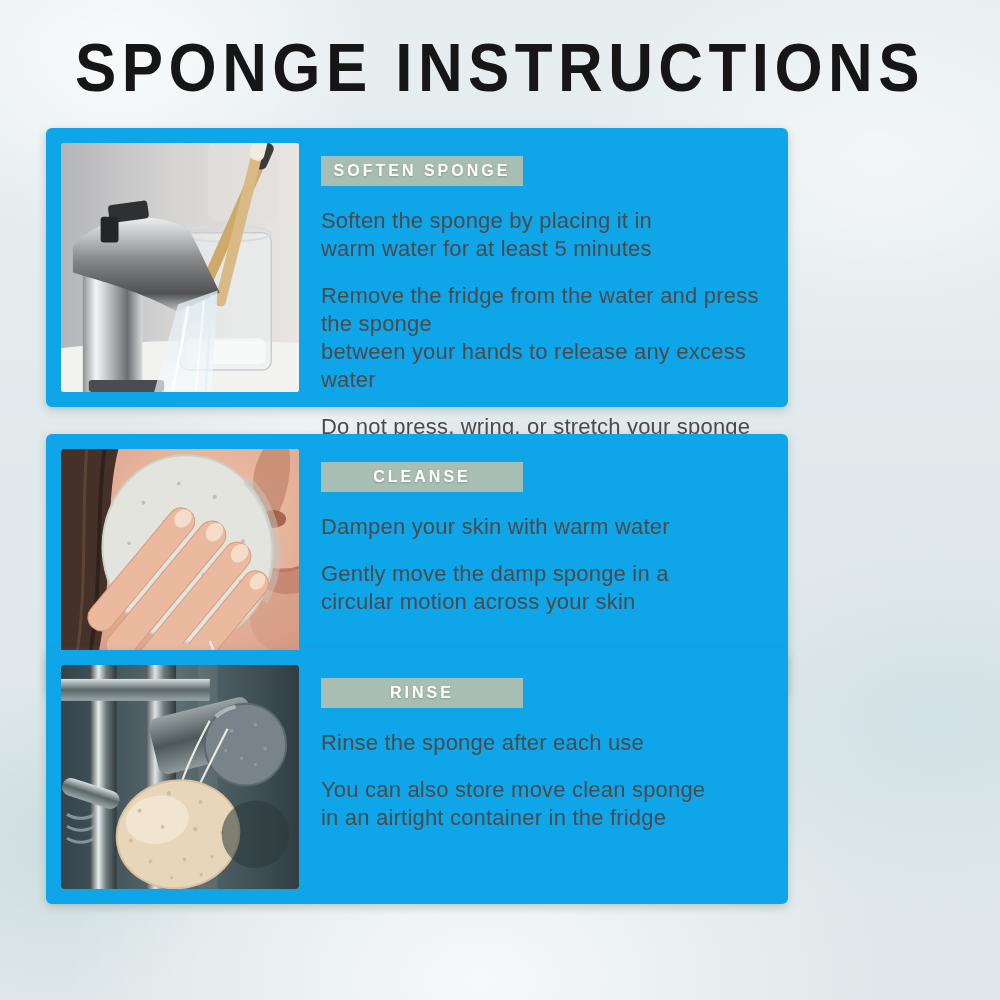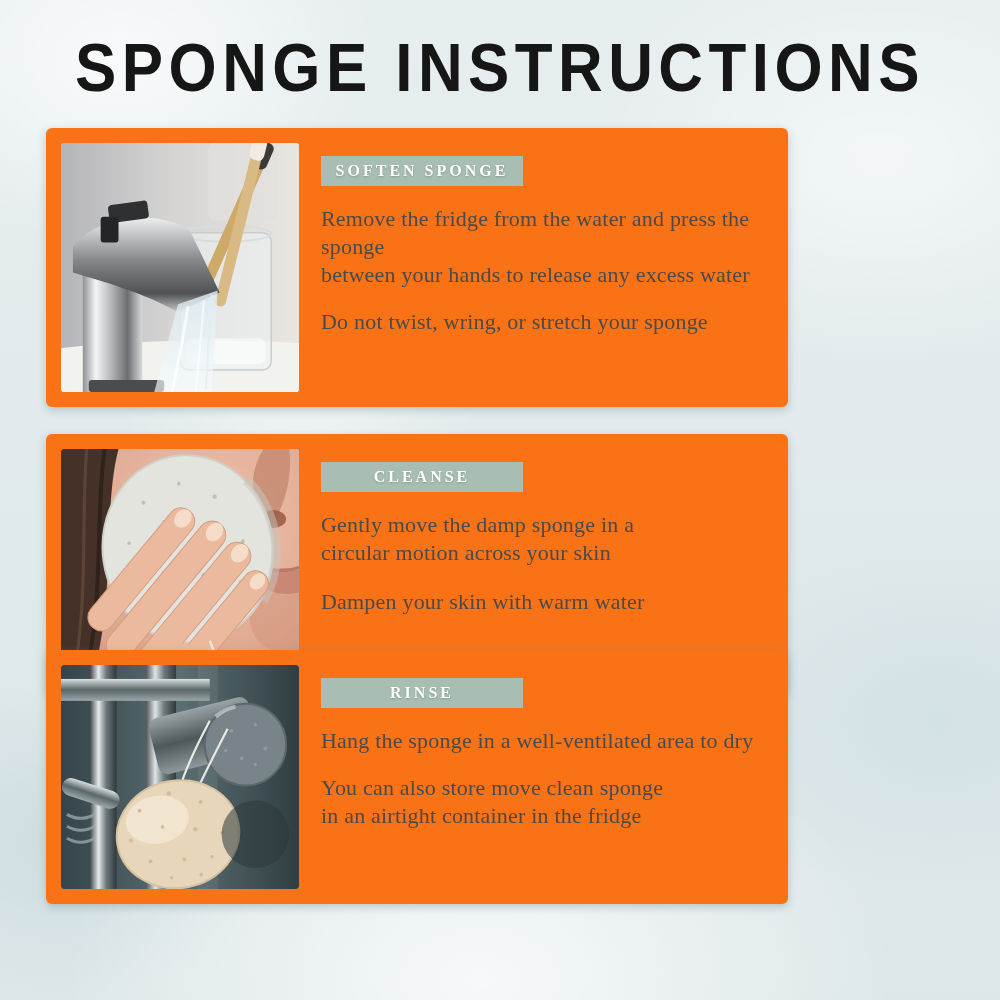--- a/index.html
+++ b/index.html
@@ -15,23 +15,23 @@
       radial-gradient(260px 200px at 30% 45%, rgba(255,255,255,.5), rgba(255,255,255,0) 70%),
       linear-gradient(180deg,#e7eef0 0%,#e0e9eb 52%,#dde7e9 100%);
   }
   .page-title{
     position:absolute;top:30px;left:0;width:1000px;text-align:center;
     font-size:68px;font-weight:700;letter-spacing:6px;color:#161616;
     line-height:1.1;white-space:nowrap;transform:scaleX(.91);transform-origin:center;
     margin:0;
   }
   .card{
-    position:absolute;left:46px;width:742px;background:#f97316;
+    position:absolute;left:46px;width:742px;background:#0ea5e9;
     border-radius:6px;box-shadow:0 3px 8px rgba(124,146,141,.45);
-    box-sizing:border-box;padding:15px;display:flex;font-family:Liberation Serif, serif;
+    box-sizing:border-box;padding:15px;display:flex;
   }
   .card.c1{top:128px;height:279px;}
   .card.c2{top:434px;height:260px;}
   .card.c3{top:650px;height:254px;}
   .photo{flex:0 0 238px;border-radius:3px;overflow:hidden;background:#cfcfcf;}
   .photo svg{display:block;width:100%;height:100%;}
   .c1 .photo{height:249px;}
   .c2 .photo{height:230px;}
   .c3 .photo{height:224px;}
   .textcol{flex:1;margin-left:22px;}
@@ -106,23 +106,25 @@
       <g>
         <path d="M118,162 L158,148 L152,250 L94,250 Z" fill="url(#p1water)" opacity=".88"></path>
         <path d="M128,164 C124,192 118,222 112,250" stroke="#ffffff" stroke-width="3" fill="none" opacity=".75"></path>
         <path d="M144,158 C142,190 138,222 136,250" stroke="#ffffff" stroke-width="2.2" fill="none" opacity=".6"></path>
         <path d="M152,152 C150,186 148,220 146,248" stroke="#dfeef3" stroke-width="2" fill="none" opacity=".8"></path>
       </g>
     </svg>
   </div>
   <div class="textcol">
     <div class="badge">SOFTEN SPONGE</div>
+    <p class="para first">Soften the sponge by placing it in
+warm water for at least 5 minutes</p>
     <p class="para">Remove the fridge from the water and press the sponge
 between your hands to release any excess water</p>
-    <p class="para">Do not twist, wring, or stretch your sponge</p>
+    <p class="para">Do not press, wring, or stretch your sponge</p>
   </div>
 </div>
 
 <div class="card c2">
   <div class="photo">
     <svg viewBox="0 0 240 230" preserveAspectRatio="none">
       <defs>
         <radialGradient id="p2skin" cx=".62" cy=".32" r=".95">
           <stop offset="0" stop-color="#efc2ac"></stop>
             <stop offset=".6" stop-color="#e0a991"></stop>
@@ -176,23 +178,23 @@
           <ellipse cx="186" cy="163" rx="10" ry="8"></ellipse>
           <ellipse cx="176" cy="195" rx="9" ry="7"></ellipse>
         </g>
         <ellipse cx="30" cy="200" rx="60" ry="42" fill="#eab99e"></ellipse>
       </g>
       <path d="M150,192 Q160,212 150,230" stroke="#efe9df" stroke-width="2.5" fill="none"></path>
     </svg>
   </div>
   <div class="textcol">
     <div class="badge">CLEANSE</div>
+    <p class="para first">Dampen your skin with warm water</p>
     <p class="para">Gently move the damp sponge in a
 circular motion across your skin</p>
-    <p class="para first">Dampen your skin with warm water</p>
   </div>
 </div>
 
 <div class="card c3">
   <div class="photo">
     <svg viewBox="0 0 240 225" preserveAspectRatio="none">
       <defs>
         <linearGradient id="p3bg" x1="0" y1="0" x2="1" y2="0">
           <stop offset="0" stop-color="#34444a"></stop>
             <stop offset=".5" stop-color="#5b6e72"></stop>
@@ -261,17 +263,17 @@
           <circle cx="148" cy="198" r="1.8"></circle>
             <circle cx="104" cy="212" r="1.6"></circle>
             <circle cx="134" cy="214" r="1.8"></circle>
         </g>
       </g>
       <circle cx="196" cy="170" r="34" fill="#2b383b" opacity=".55"></circle>
     </svg>
   </div>
   <div class="textcol">
     <div class="badge">RINSE</div>
-    <p class="para">Hang the sponge in a well-ventilated area to dry</p>
+    <p class="para first">Rinse the sponge after each use</p>
     <p class="para">You can also store move clean sponge
 in an airtight container in the fridge</p>
   </div>
 </div>
 
 </body></html>

